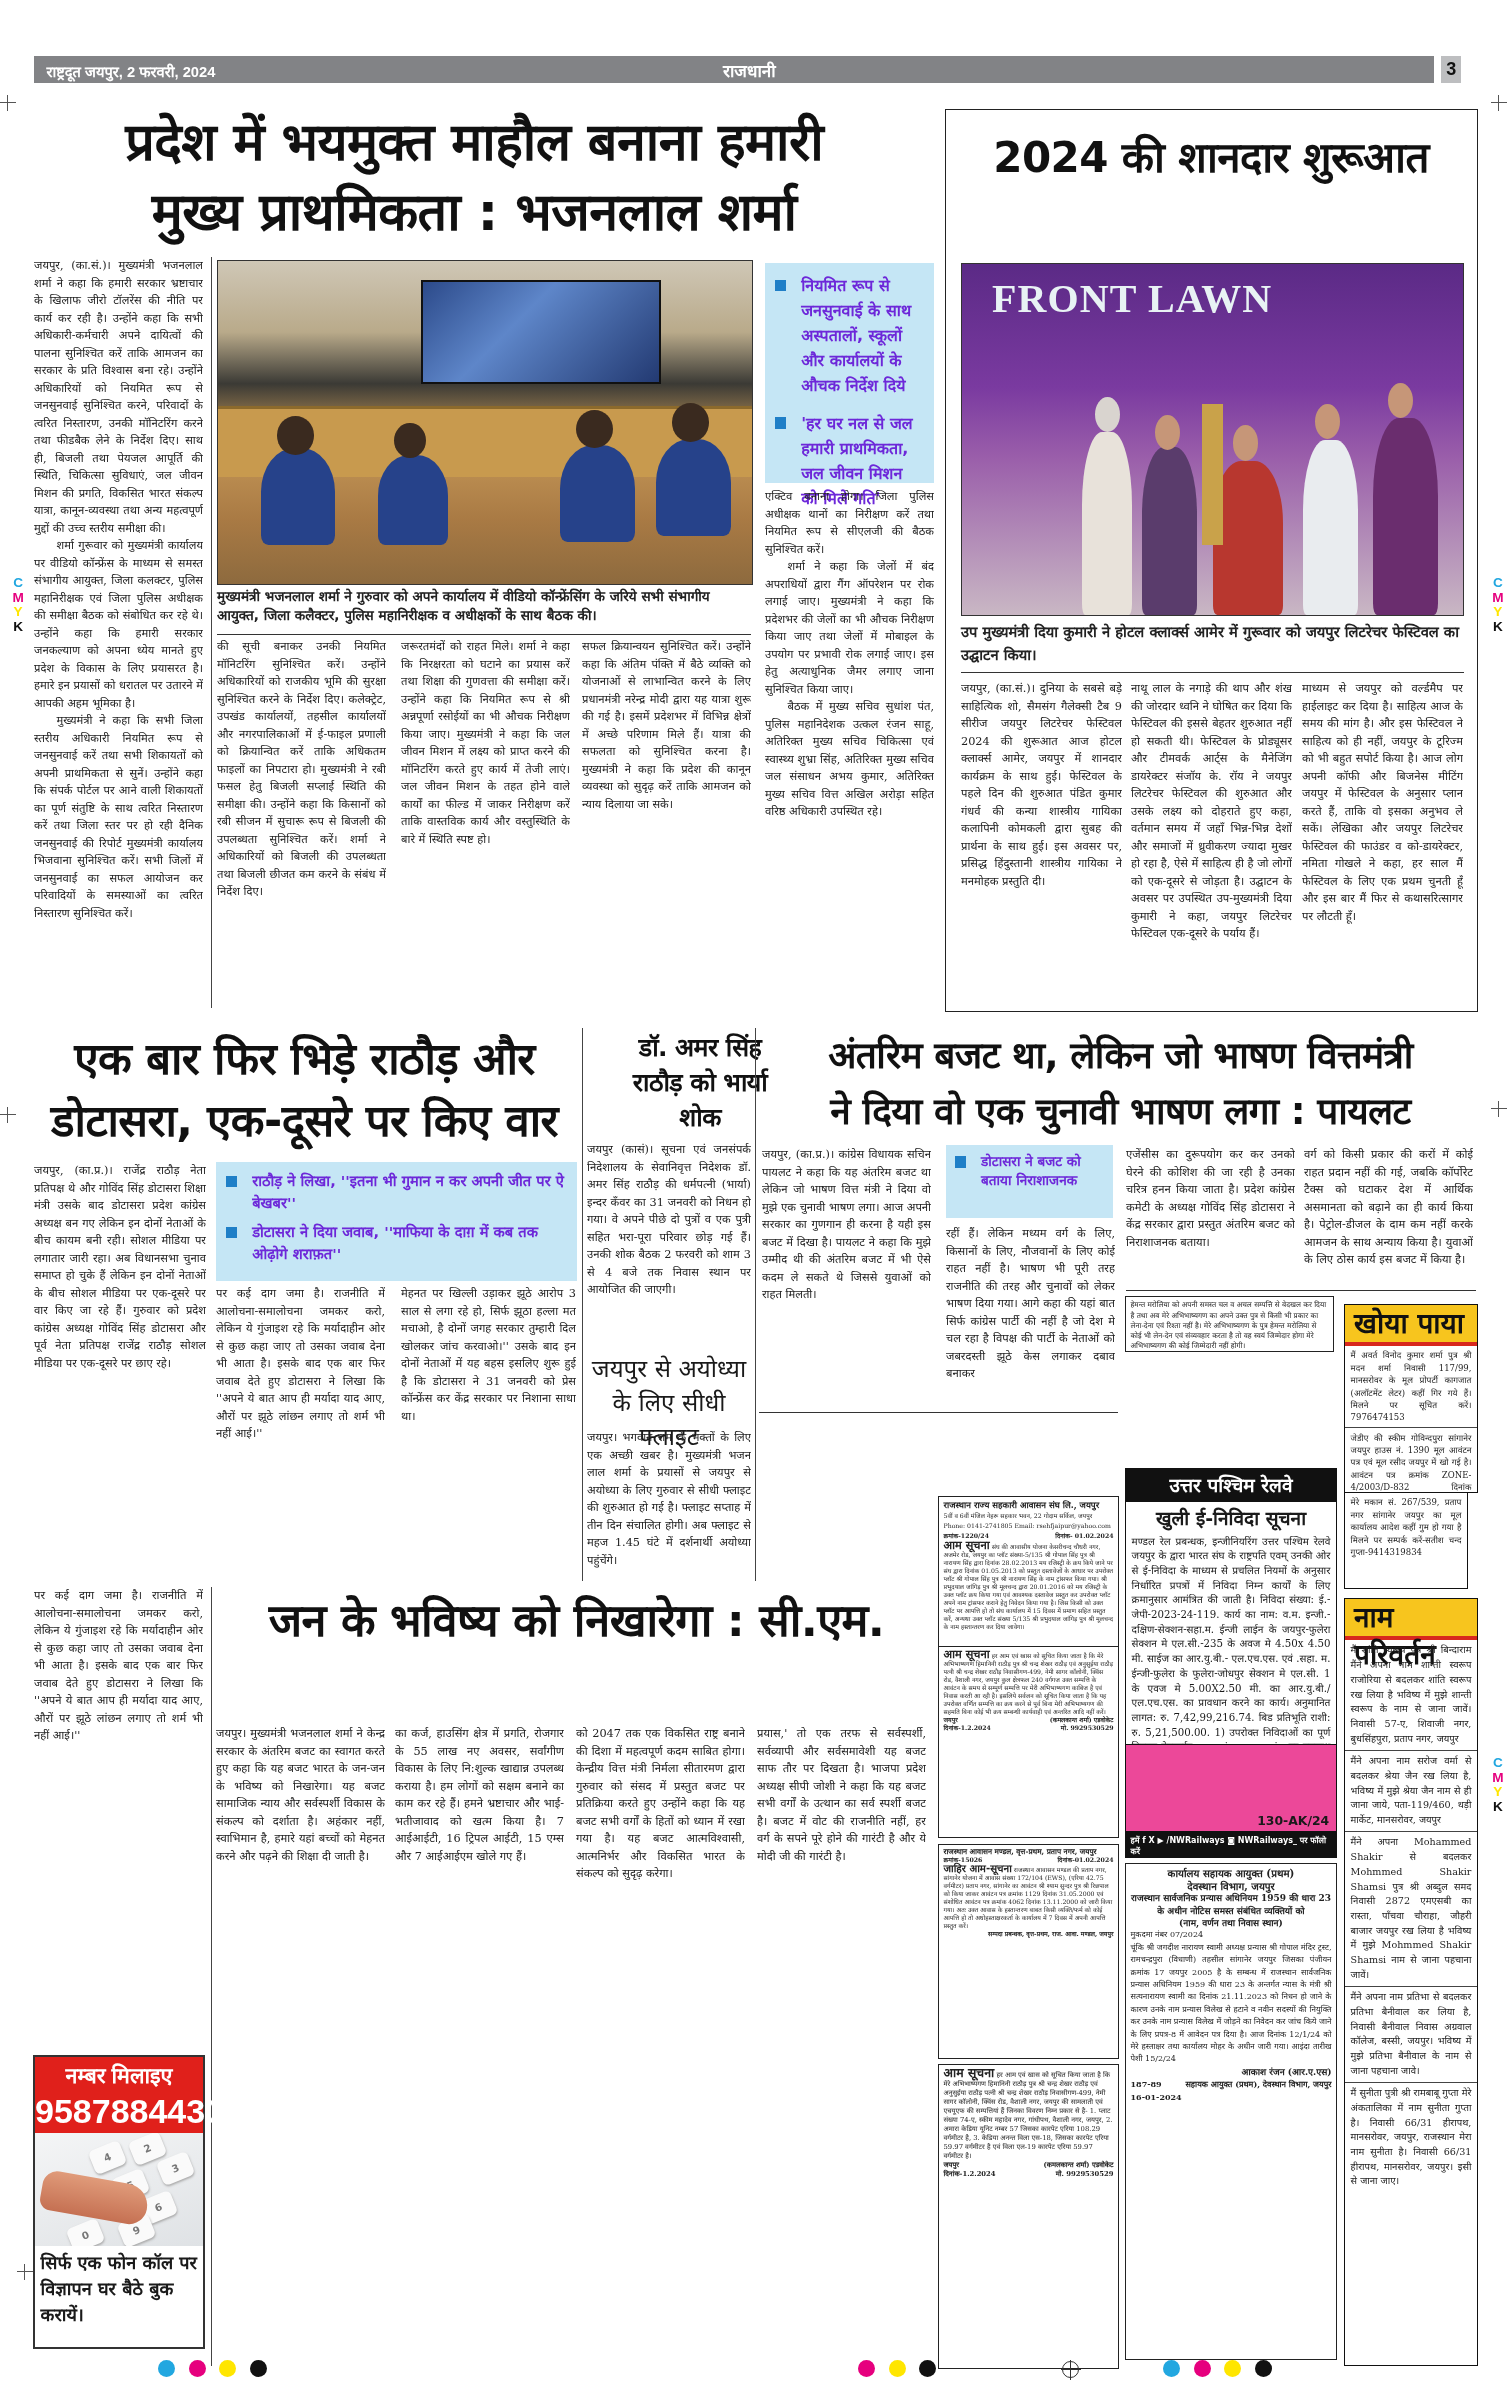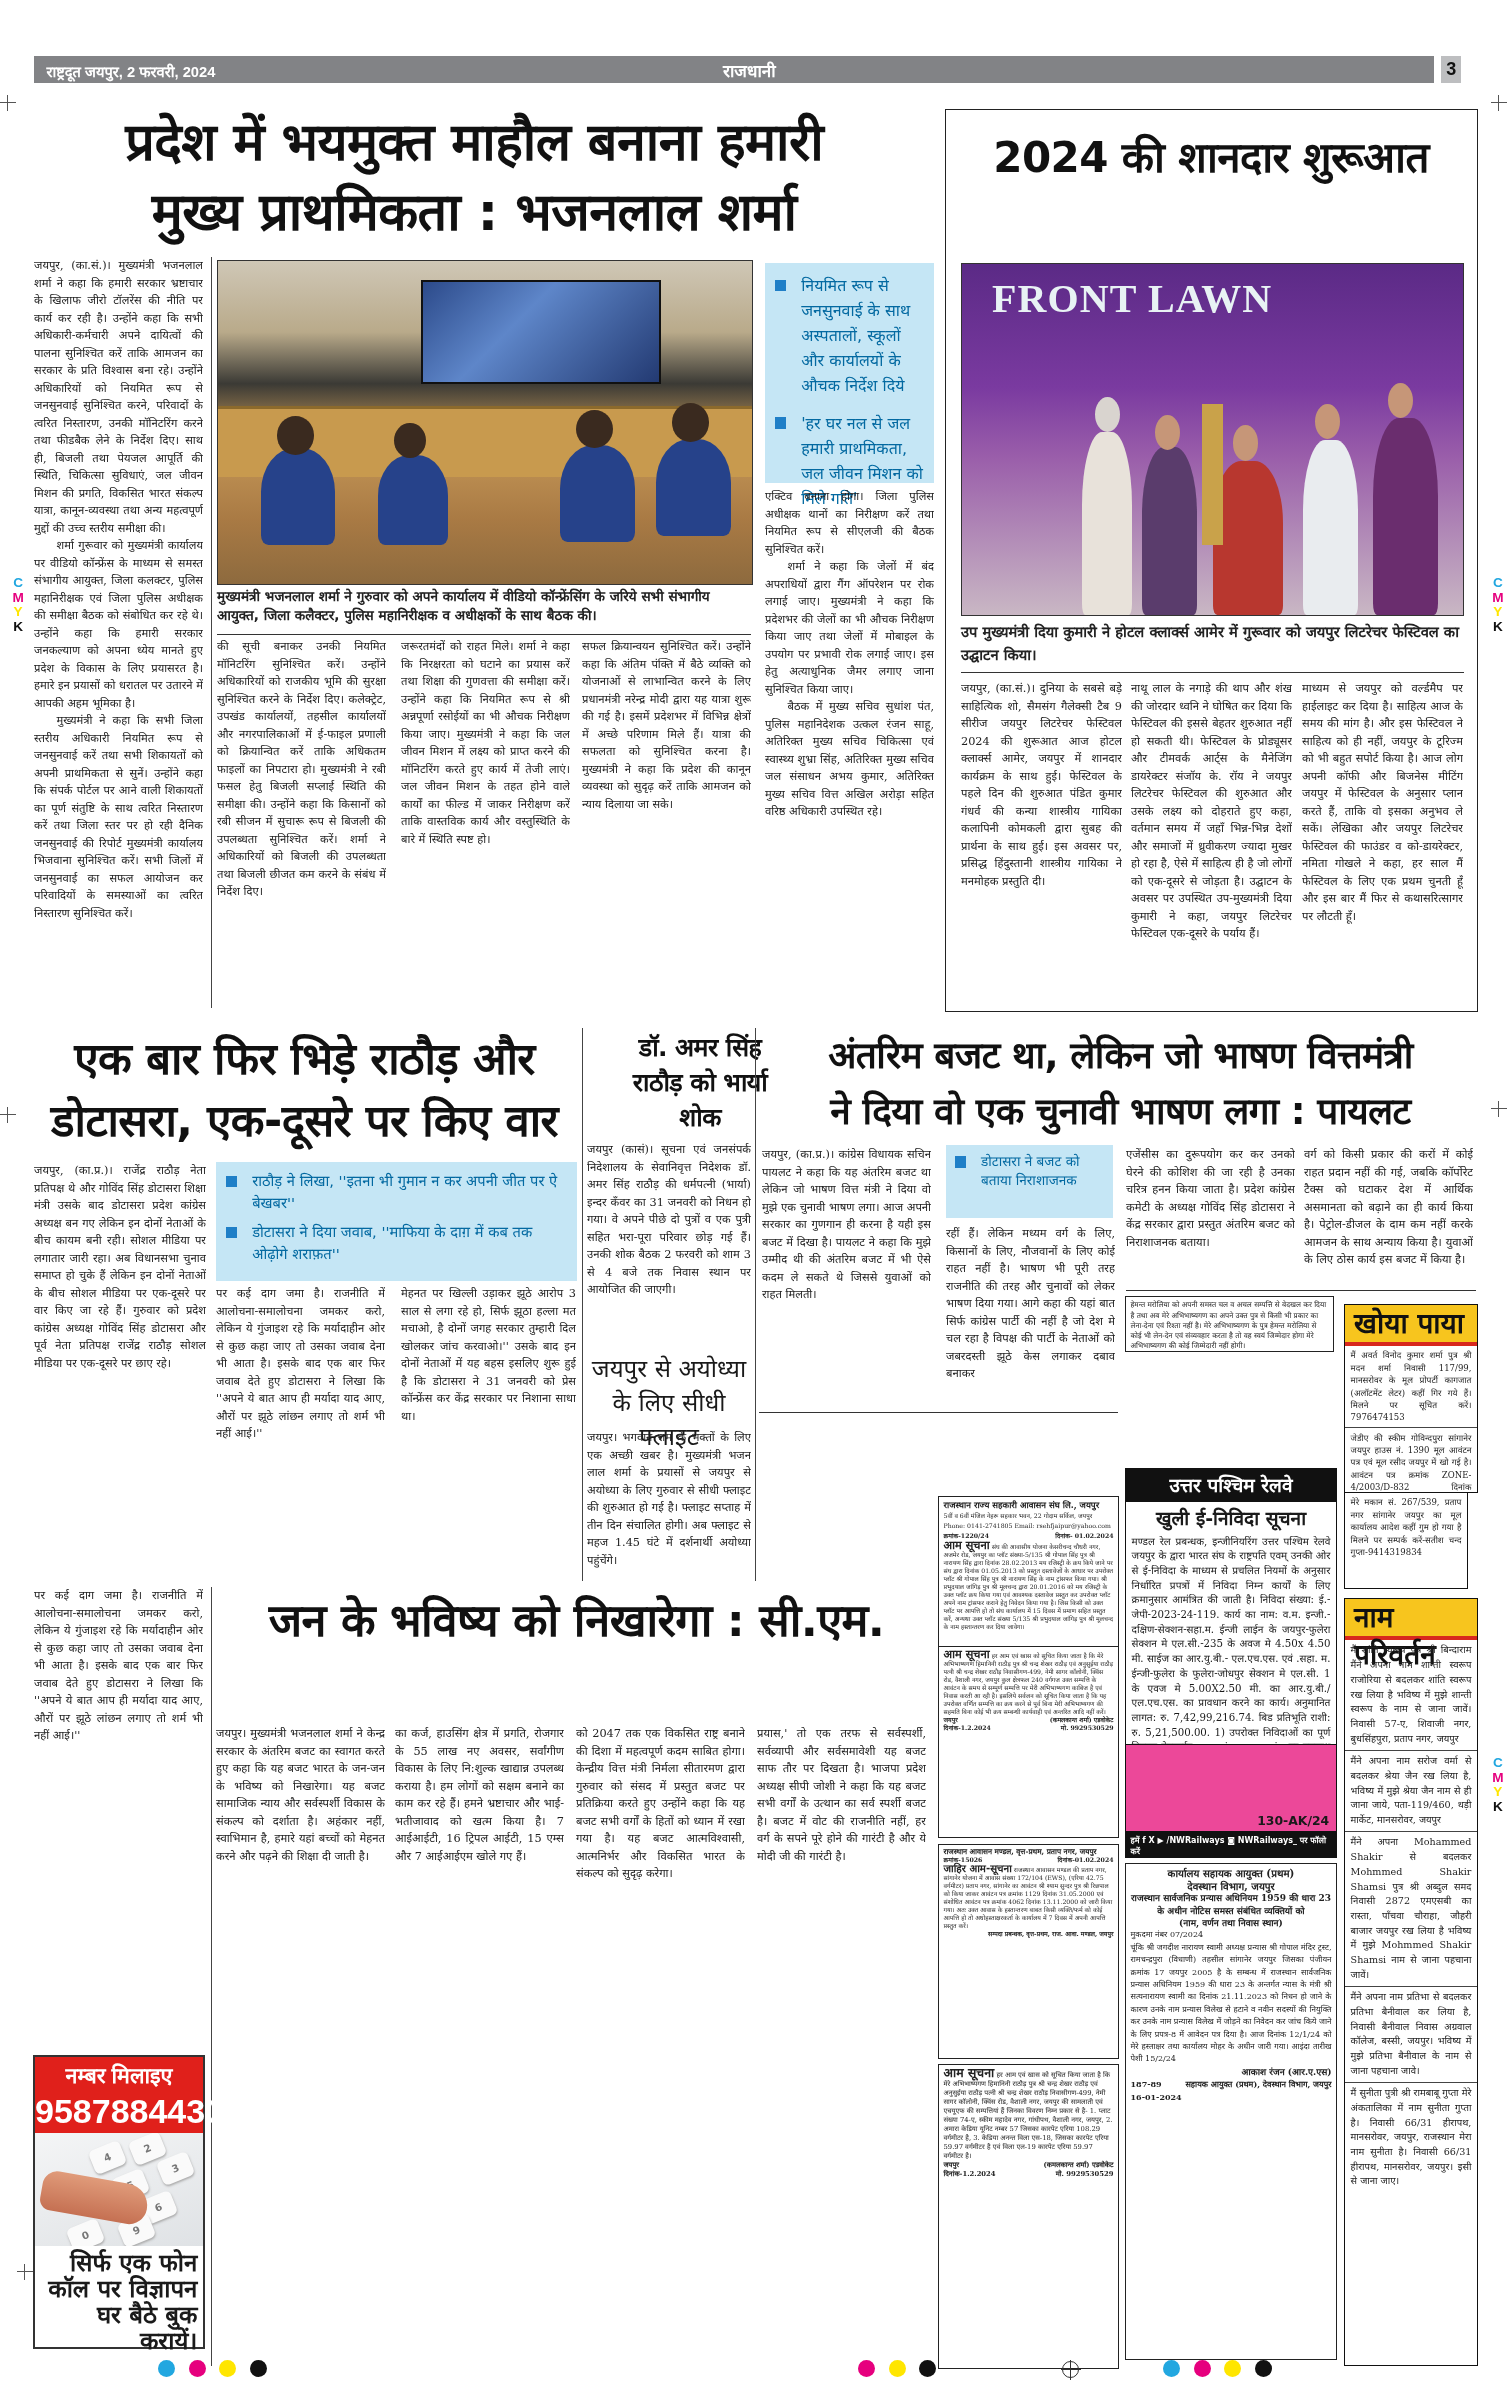--- a/index.html
+++ b/index.html
@@ -40,21 +40,21 @@
   .festival .fig { position: absolute; border-radius: 40% 40% 6% 6%; }
   .festival .fhead { position: absolute; border-radius: 50%; background: #c69678; }
 
   .caption { font-family: "DejaVu Sans", sans-serif; font-weight: bold; font-size: 13.6px; line-height: 19px; color: #222; }
   .rule { position: absolute; height: 1.7px; background: #333; }
   .vrule { position: absolute; width: 1.1px; background: #444; }
 
   .callout { position: absolute; background: #c5e6f5; padding: 10.2px 10.2px; }
   .callout .item { display: flex; margin-bottom: 12.4px; }
   .callout .bullet { width: 11.3px; height: 11.3px; background: #1f7fc7; margin-top: 6.8px; margin-right: 14.7px; flex: 0 0 11.3px; }
-  .callout .txt { font-family: "DejaVu Sans", sans-serif; font-weight: normal; font-size: 16px; line-height: 25px; color: #0369a1; }
+  .callout .txt { font-family: "DejaVu Sans", sans-serif; font-weight: bold; font-size: 16px; line-height: 25px; color: #6d28d9; }
 
   .boxed { position: absolute; border: 1.7px solid #222; }
 
   .notice { position: absolute; border: 1.1px solid #222; padding: 3.4px 4.5px; font-family: "DejaVu Serif", serif; font-size: 7.3px; line-height: 10.2px; color: #222; overflow: hidden; background: #fff; }
   .notice .hd { font-weight: bold; font-size: 8.5px; }
   .notice .big { font-weight: bold; font-size: 16px; }
   .notice .sig { display: flex; justify-content: space-between; font-weight: bold; }
 
   .rail-title { background: #111; color: #fff; font-weight: bold; font-size: 19px; text-align: center; padding: 3.4px 0; font-family: "DejaVu Sans", sans-serif; }
   .rail-sub { font-weight: bold; font-size: 19px; text-align: center; padding: 3.4px 0; font-family: "DejaVu Sans", sans-serif; }
@@ -324,21 +324,21 @@
   <div class="keypad">
     <div class="key" style="left:56px;top:11.3px;">4</div>
     <div class="key" style="left:96px;top:2.8px;">2</div>
     <div class="key" style="left:79px;top:40px;">5</div>
     <div class="key" style="left:124px;top:22.6px;">3</div>
     <div class="key" style="left:107px;top:62px;">6</div>
     <div class="key" style="left:85px;top:85px;">9</div>
     <div class="key" style="left:34px;top:90px;">0</div>
     <div class="finger"></div>
   </div>
-  <div style="text-align:right;font-family:'DejaVu Sans',sans-serif;font-weight:bold;font-size:24px;line-height:26px;padding:3.4px 5.6px;">सिर्फ एक फोन कॉल पर विज्ञापन घर बैठे बुक करायें।</div>
+  <div style="text-align:left;font-family:'DejaVu Sans',sans-serif;font-weight:bold;font-size:18px;line-height:26px;padding:3.4px 5.6px;">सिर्फ एक फोन कॉल पर विज्ञापन घर बैठे बुक करायें।</div>
 </div>
 
 <div class="dots" style="left:158px;top:2360px;">
   <span class="dot" style="background:#22a7e0"></span>
   <span class="dot" style="background:#e6007e"></span>
   <span class="dot" style="background:#ffe600"></span>
   <span class="dot" style="background:#111"></span>
 </div>
 <div class="abs" style="left:1062px;top:2361px;width:17px;height:17px;border:1.1px solid #333;border-radius:50%;">
   <div style="position:absolute;left:7.3px;top:-2.3px;width:1.1px;height:20.3px;background:#333;"></div>

